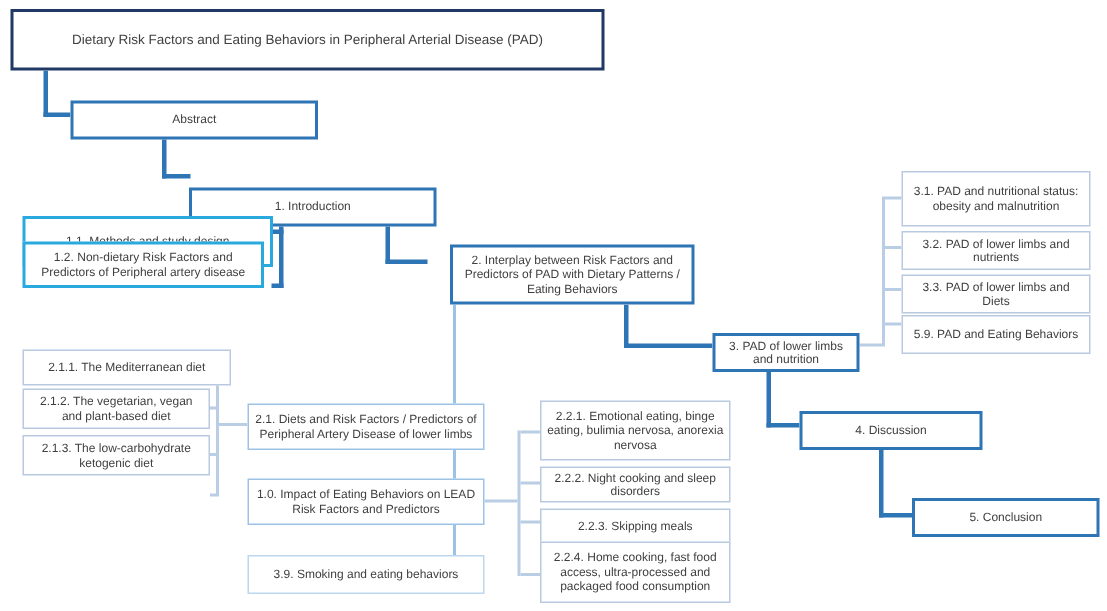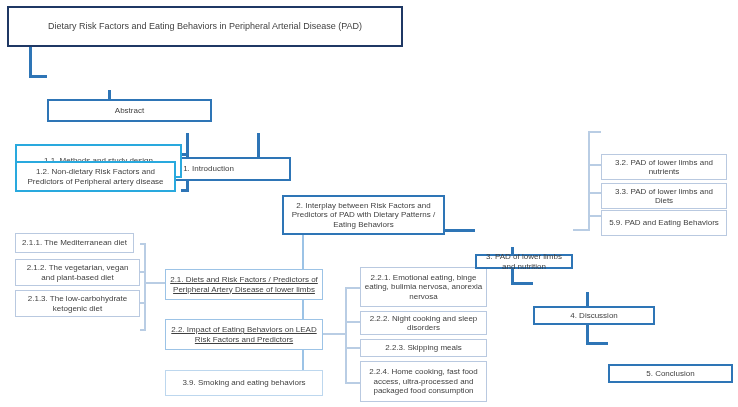--- a/index.html
+++ b/index.html
@@ -3,26 +3,26 @@
 <meta charset="utf-8">
 <style>
   html,body{margin:0;padding:0;background:#ffffff;}
   .canvas{
     position:relative;width:738px;height:407px;background:#ffffff;overflow:hidden;
     font-family:"Liberation Sans","DejaVu Sans",sans-serif;color:#3f3f3f;
   }
   .box{
     position:absolute;background:#ffffff;box-sizing:border-box;
     display:flex;align-items:center;justify-content:center;text-align:center;
-    font-size:8px;line-height:1.18;padding:1px 3px;
+    font-size:8px;line-height:1.18;padding:11px 3px;
   }
   .b-navy{border:2.5px solid #1F3864;font-size:9px;}
-  .b-blue{border:2.5px solid #2E75B6;margin-top:32px;}
+  .b-blue{border:2.5px solid #2E75B6;}
   .b-cyan{border:2px solid #29A9DE;}
-  .b-mid{border:1.5px solid #9CC3E6;text-decoration:underline;}
+  .b-mid{border:1.5px solid #9CC3E6;}
   .b-midpale{border:1.5px solid #BDD7EE;}
   .b-pale{border:1.5px solid #B9C9E0;}
   .seg{position:absolute;background:#2E75B6;}
   .seg.light{background:#9CC3E6;}
   .seg.pale{background:#B9CDE4;}
 </style>
 </head>
 <body>
 
 <div class="canvas">
@@ -66,36 +66,37 @@
   <div class="seg pale" style="left:590px;top:131px;width:11px;height:2px"></div>
   <div class="seg pale" style="left:590px;top:164px;width:11px;height:2px"></div>
   <div class="seg pale" style="left:590px;top:192px;width:11px;height:2px"></div>
   <div class="seg pale" style="left:590px;top:215px;width:11px;height:2px"></div>
 
   <div class="box b-navy" style="left:7px;top:6px;width:396px;height:41px">Dietary Risk Factors and Eating Behaviors in Peripheral Arterial Disease (PAD)</div>
   <div class="box b-blue" style="left:47px;top:67px;width:165px;height:23px">Abstract</div>
   <div class="box b-blue" style="left:126px;top:125px;width:165px;height:24px">1. Introduction</div>
   <div class="box b-cyan" style="left:15px;top:144px;width:167px;height:34px">1.1. Methods and study design</div>
   <div class="box b-cyan" style="left:15px;top:161px;width:161px;height:31px">1.2. Non-dietary Risk Factors and Predictors of Peripheral artery disease</div>
-  <div class="box b-blue" style="left:282px;top:163px;width:163px;height:40px">2. Interplay between Risk Factors and Predictors of PAD with Dietary Patterns / Eating Behaviors</div>
+  <div class="box b-blue" style="left:300px;top:163px;width:163px;height:40px">2. Interplay between Risk Factors and Predictors of PAD with Dietary Patterns / Eating Behaviors</div>
 
   <div class="box b-mid" style="left:165px;top:269px;width:158px;height:31px">2.1. Diets and Risk Factors / Predictors of Peripheral Artery Disease of lower limbs</div>
-  <div class="box b-mid" style="left:165px;top:319px;width:158px;height:31px">2.2. Impact of Eating Behaviors on LEAD Risk Factors and Predictors</div>
+  <div class="box b-mid" style="left:165px;top:319px;width:158px;height:31px">1.0. Impact of Eating Behaviors on LEAD Risk Factors and Predictors</div>
   <div class="box b-midpale" style="left:165px;top:370px;width:158px;height:26px">3.9. Smoking and eating behaviors</div>
 
-  <div class="box b-pale" style="left:15px;top:233px;width:119px;height:20px">2.1.1. The Mediterranean diet</div>
+  <div class="box b-pale" style="left:15px;top:233px;width:139px;height:20px">2.1.1. The Mediterranean diet</div>
   <div class="box b-pale" style="left:15px;top:259px;width:125px;height:27px">2.1.2. The vegetarian, vegan and plant-based diet</div>
   <div class="box b-pale" style="left:15px;top:290px;width:125px;height:27px">2.1.3. The low-carbohydrate ketogenic diet</div>
 
   <div class="box b-pale" style="left:360px;top:267px;width:127px;height:40px">2.2.1. Emotional eating, binge eating, bulimia nervosa, anorexia nervosa</div>
   <div class="box b-pale" style="left:360px;top:311px;width:127px;height:24px">2.2.2. Night cooking and sleep disorders</div>
   <div class="box b-pale" style="left:360px;top:339px;width:127px;height:18px">2.2.3. Skipping meals</div>
   <div class="box b-pale" style="left:360px;top:361px;width:127px;height:41px">2.2.4. Home cooking, fast food access, ultra-processed and packaged food consumption</div>
 
   <div class="box b-blue" style="left:475px;top:222px;width:98px;height:15px">3. PAD of lower limbs and nutrition</div>
+  <div class="box b-pale" style="left:601px;top:114px;width:126px;height:37px">3.1. PAD and nutritional status: obesity and malnutrition</div>
   <div class="box b-pale" style="left:601px;top:154px;width:126px;height:26px">3.2. PAD of lower limbs and nutrients</div>
   <div class="box b-pale" style="left:601px;top:183px;width:126px;height:26px">3.3. PAD of lower limbs and Diets</div>
   <div class="box b-pale" style="left:601px;top:210px;width:126px;height:26px">5.9. PAD and Eating Behaviors</div>
 
   <div class="box b-blue" style="left:533px;top:274px;width:122px;height:19px">4. Discussion</div>
   <div class="box b-blue" style="left:608px;top:332px;width:125px;height:19px">5. Conclusion</div>
 
 </div>
 
 </body></html>

